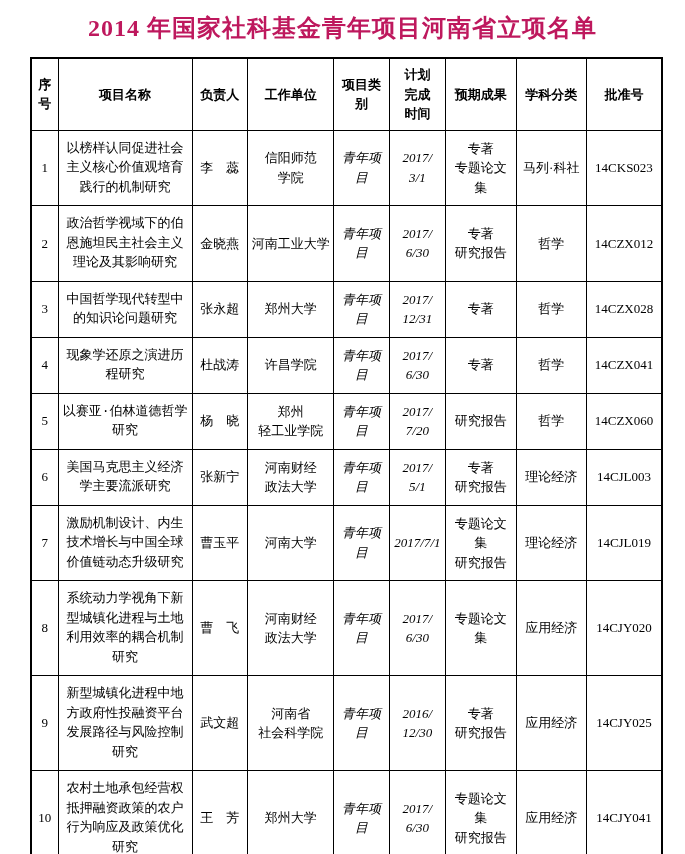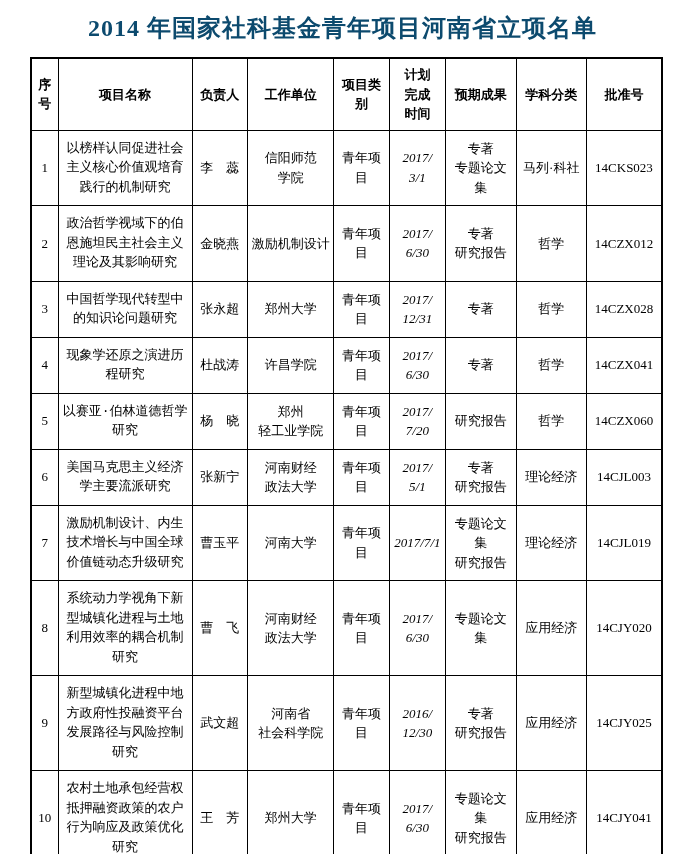--- a/index.html
+++ b/index.html
@@ -16,21 +16,21 @@
     box-sizing: border-box;
     overflow: hidden;
   }
   .doc-title {
     margin: 0;
     padding-top: 12px;
     text-align: center;
     font-size: 24px;
     font-weight: bold;
     letter-spacing: 1px;
-    color: #0c4a6e;
+    color: #be185d;
   }
   table.projects {
     margin-top: 13px;
     margin-left: 30px;
     border-collapse: collapse;
     table-layout: fixed;
     width: 633px;
     border: 2px solid #000000;
   }
   table.projects th,
@@ -61,20 +61,21 @@
     padding-right: 1px;
     font-style: italic;
   }
   td.col-unit {
     padding-left: 1px;
     padding-right: 1px;
   }
   td.col-category {
     padding-left: 1px;
     padding-right: 1px;
+    font-style: italic;
   }
 </style>
 </head>
 <body>
 
 <div class="page">
 
   <h1 class="doc-title">2014 年国家社科基金青年项目河南省立项名单</h1>
 
   <table class="projects">
@@ -116,21 +117,21 @@
 3/1</td>
           <td class="col-outcome">专著
 专题论文集</td>
           <td class="col-subject">马列·科社</td>
           <td class="col-grant-no">14CKS023</td>
         </tr>
         <tr>
           <td class="col-no">2</td>
           <td class="col-name">政治哲学视域下的伯恩施坦民主社会主义理论及其影响研究</td>
           <td class="col-leader">金晓燕</td>
-          <td class="col-unit">激励机制设计</td>
+          <td class="col-unit">河南工业大学</td>
           <td class="col-category">青年项目</td>
           <td class="col-deadline">2017/
 6/30</td>
           <td class="col-outcome">专著
 研究报告</td>
           <td class="col-subject">哲学</td>
           <td class="col-grant-no">14CZX012</td>
         </tr>
         <tr>
           <td class="col-no">3</td>

